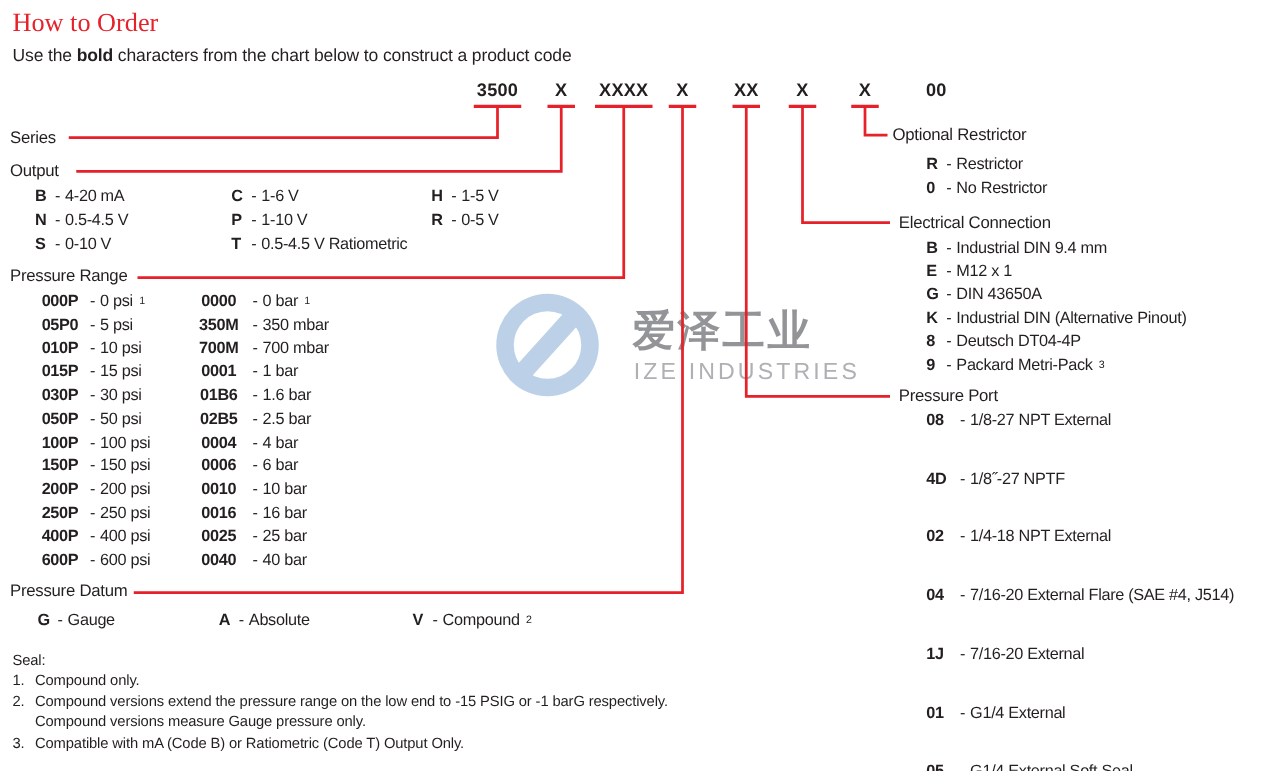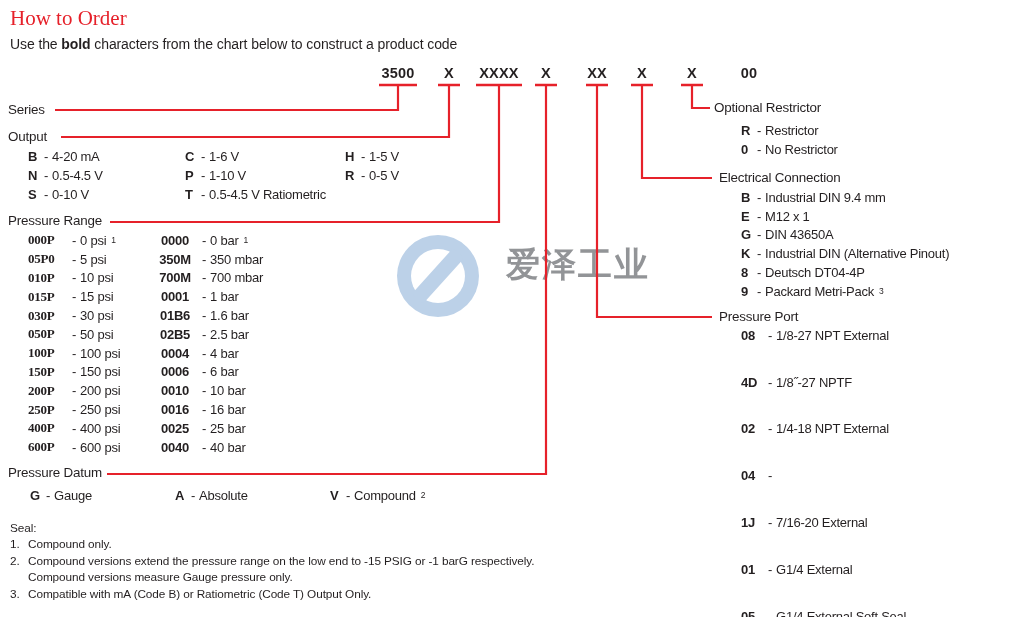--- a/index.html
+++ b/index.html
@@ -13,21 +13,21 @@
   .title { font-family:"Liberation Serif", serif; font-size:21px; color:var(--red); font-weight:400; }
   .subtitle { font-size:14px; letter-spacing:-0.1px; }
   .seg { position:absolute; transform:translateX(-50%); font-weight:700; font-size:14.5px; letter-spacing:0.2px; white-space:nowrap; }
   .lbl { position:absolute; font-size:13.4px; letter-spacing:-0.2px; white-space:nowrap; }
   .col { position:absolute; display:flex; flex-direction:column; }
   .opt { display:flex; align-items:center; gap:4px; height:18.8px; font-size:13px; letter-spacing:-0.25px; white-space:nowrap; }
   .opt.abs { position:absolute; }
   .h19 .opt { height:19px; }
   .code1 { font-weight:700; min-width:12px; }
   .code2 { font-weight:700; min-width:23px; }
-  .code4 { font-weight:700; min-width:40px; text-align:left;font-family:Liberation Serif, serif; }
+  .code4 { font-weight:700; min-width:40px; text-align:center; }
   .code4b { font-weight:700; min-width:46px; text-align:center; }
   sup { font-size:8.5px; line-height:0; margin-left:1px; }
   .connectors { position:absolute; left:0; top:0; pointer-events:none; }
   .notes { position:absolute; font-size:11.8px; line-height:16.4px; letter-spacing:-0.1px; }
   .note { display:flex; }
   .note .num { min-width:18px; }
   .note .ntext { max-width:560px; }
   .watermark { position:absolute; opacity:0.95; }
   .wm-cn { position:absolute; font-family:"DejaVu Sans", sans-serif; font-size:34px; font-weight:700; color:#8d8f92; letter-spacing:2px; white-space:nowrap; }
   .wm-en { position:absolute; font-size:18.5px; color:#aaacaf; letter-spacing:2.5px; white-space:nowrap; }
@@ -41,20 +41,21 @@
     <svg class="abs" style="left:394px;top:232px;" width="88" height="88" viewBox="-44 -44 88 88">
       <circle cx="0" cy="0" r="41" fill="#b9cfe7"></circle>
       <circle cx="0" cy="0" r="27" fill="#ffffff"></circle>
       <g transform="rotate(42)">
         <rect x="-7.5" y="-31" width="15" height="62" rx="4" fill="#b9cfe7"></rect>
       </g>
       <circle cx="-13" cy="-13" r="7.5" fill="#ffffff"></circle>
       <circle cx="13" cy="13" r="7.5" fill="#ffffff"></circle>
     </svg>
     <div class="wm-cn" style="left:506px;top:242px;">爱泽工业</div>
+    <div class="wm-en" style="left:507px;top:286px;">IZE INDUSTRIES</div>
   </div>
 
   <svg class="connectors" width="1011" height="617">
     <path d="M379 85H417 M438 85H460 M476 85H522 M535 85H557 M586 85H608 M631 85H653 M681 85H703" stroke="#e6212a" stroke-width="2.6" fill="none"></path>
     <path d="M398 85V110H55" stroke="#e6212a" stroke-width="2.2" fill="none"></path>
     <path d="M449 85V137H61" stroke="#e6212a" stroke-width="2.2" fill="none"></path>
     <path d="M499 85V222H110" stroke="#e6212a" stroke-width="2.2" fill="none"></path>
     <path d="M546 85V474H107" stroke="#e6212a" stroke-width="2.2" fill="none"></path>
     <path d="M597 85V317H712" stroke="#e6212a" stroke-width="2.2" fill="none"></path>
     <path d="M642 85V178H712" stroke="#e6212a" stroke-width="2.2" fill="none"></path>
@@ -377,20 +378,21 @@
       </div>
     <div class="opt">
         <b class="code2">02</b>
         <span>-</span>
         <span>1/4-18 NPT External</span>
         <sup></sup>
       </div>
     <div class="opt">
         <b class="code2">04</b>
         <span>-</span>
+        <span>7/16-20 External Flare (SAE #4, J514)</span>
         <sup></sup>
       </div>
     <div class="opt">
         <b class="code2">1J</b>
         <span>-</span>
         <span>7/16-20 External</span>
         <sup></sup>
       </div>
     <div class="opt">
         <b class="code2">01</b>

